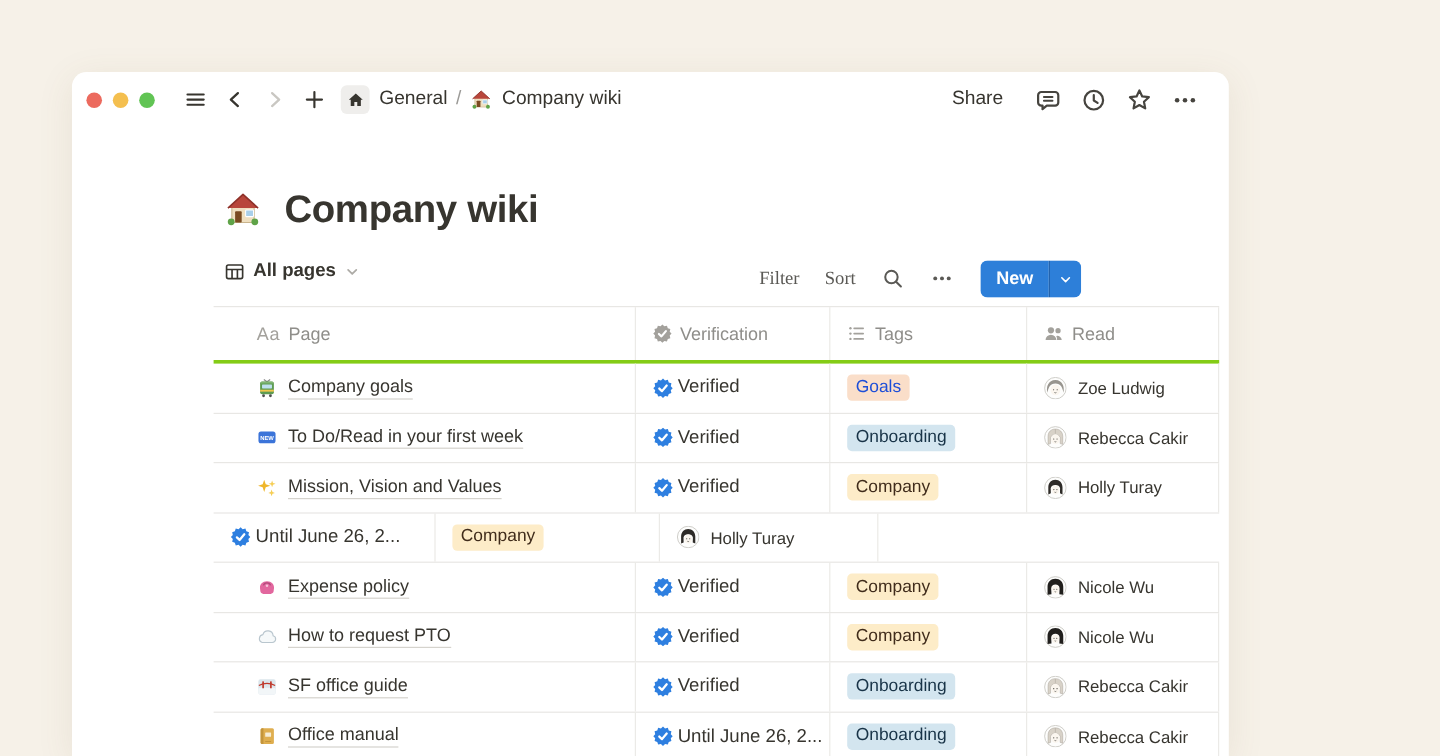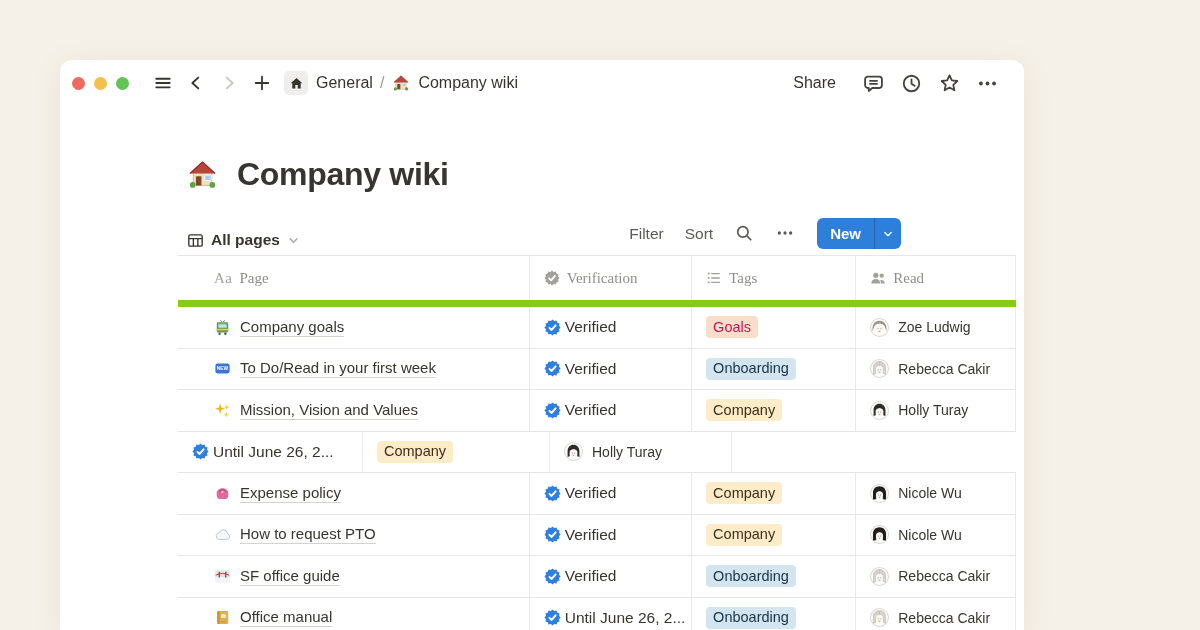--- a/index.html
+++ b/index.html
@@ -27,42 +27,42 @@
   .top-ic{background:none;border:none;padding:0;width:30px;height:30px;display:flex;margin-left:8px;
     align-items:center;justify-content:center;color:#46443F;cursor:pointer}
   .top-ic svg{width:21px;height:21px}
 
   
   .content{padding:0 8px 0 118px;}
   .title-row{display:flex;align-items:center;gap:17px;margin:50px 0 0 7px;}
   .title-row svg{width:35px;height:35px;flex:none}
   h1{font-size:32px;font-weight:700;color:#37352F;margin:0;letter-spacing:-.3px}
 
-  .toolbar{display:flex;align-items:flex-end;margin:24px 0 0 9px;height:32px;}
+  .toolbar{display:flex;align-items:flex-start;margin:24px 0 0 9px;height:32px;}
   .view-tab{display:flex;align-items:center;gap:7px;cursor:pointer}
   .view-tab .v-ic{width:17px;height:17px;color:#37352F}
   .view-tab .v-label{font-size:15.5px;font-weight:700;color:#37352F}
   .view-tab .v-caret{width:13px;height:13px;color:#ADABA6}
   .toolbar-right{margin-left:auto;margin-right:115px;display:flex;align-items:center;gap:21px;}
   .tb-txt{font-size:15.5px;color:#5A5955;cursor:pointer;background:none;border:none;padding:0;
-    font-family:Liberation Sans, sans-serif}
+    font-family:Liberation Serif, serif}
   .tb-ic{background:none;border:none;padding:0;width:20px;height:20px;color:#5A5955;cursor:pointer}
   .tb-ic svg{width:18px;height:18px}
   .new-btn{display:flex;align-items:stretch;height:31px;border-radius:6px;overflow:hidden;
     margin-left:1px;cursor:pointer}
   .new-main{background:var(--accent);color:#fff;font-weight:700;font-size:15px;display:flex;
     align-items:center;padding:0 13px;border:none;font-family:inherit;cursor:pointer}
   .new-split{width:1px;background:#2263AE}
   .new-caret{background:var(--accent);border:none;width:26px;display:flex;align-items:center;
     justify-content:center;color:#fff;cursor:pointer;padding:0}
   .new-caret svg{width:12px;height:12px}
 
   
   .t-wrap{margin-top:6px;border-top:1px solid #E8E7E4;}
-  .t-head{display:flex;height:44px;border-bottom:7px solid #84cc16;color:#8F8E8A;font-family:Liberation Serif, serif;}
+  .t-head{display:flex;height:44px;border-bottom:3px solid #84cc16;color:#8F8E8A;}
   .t-row{display:flex;height:40.5px;border-bottom:1px solid #E8E7E4;color:#37352F;}
   .t-cell{display:flex;align-items:center;box-sizing:border-box;padding-left:14px;
     border-right:1px solid #EBEAE7;overflow:hidden;white-space:nowrap;}
   .c0{width:400px;padding-left:36px}.c1{width:185px}.c2{width:187px}.c3{width:182px}
   .t-head .t-cell{gap:7px;font-size:15px;cursor:pointer}
   .aa{font-size:15px;color:#A3A19C;letter-spacing:.5px}
   .h-ic{width:16px;height:16px;color:#A3A19C;flex:none}
   .pg-ic{width:17px;height:17px;margin-right:9px;flex:none}
   .pg-t{font-size:15px;font-weight:400;border-bottom:1.5px solid #D5D3CD;padding-bottom:1px;
     cursor:pointer}
@@ -359,21 +359,21 @@
             </svg>
             <span class="pg-t">Company goals</span>
           </div>
     <div class="t-cell c1 cell-ver">
             <svg class="seal-blue">
               <use href="#i-seal"></use>
             </svg>
             <span>Verified</span>
           </div>
     <div class="t-cell c2">
-            <span class="tag" style="background:#FADEC9;color:#be185d">Goals</span>
+            <span class="tag" style="background:#FADEC9;color:#1d4ed8">Goals</span>
           </div>
     <div class="t-cell c3 cell-owner">
             <svg class="av">
               <use href="#av-zoe"></use>
             </svg>
             <span>Zoe Ludwig</span>
           </div>
   </div>
         <div class="t-row">
     <div class="t-cell c0">

